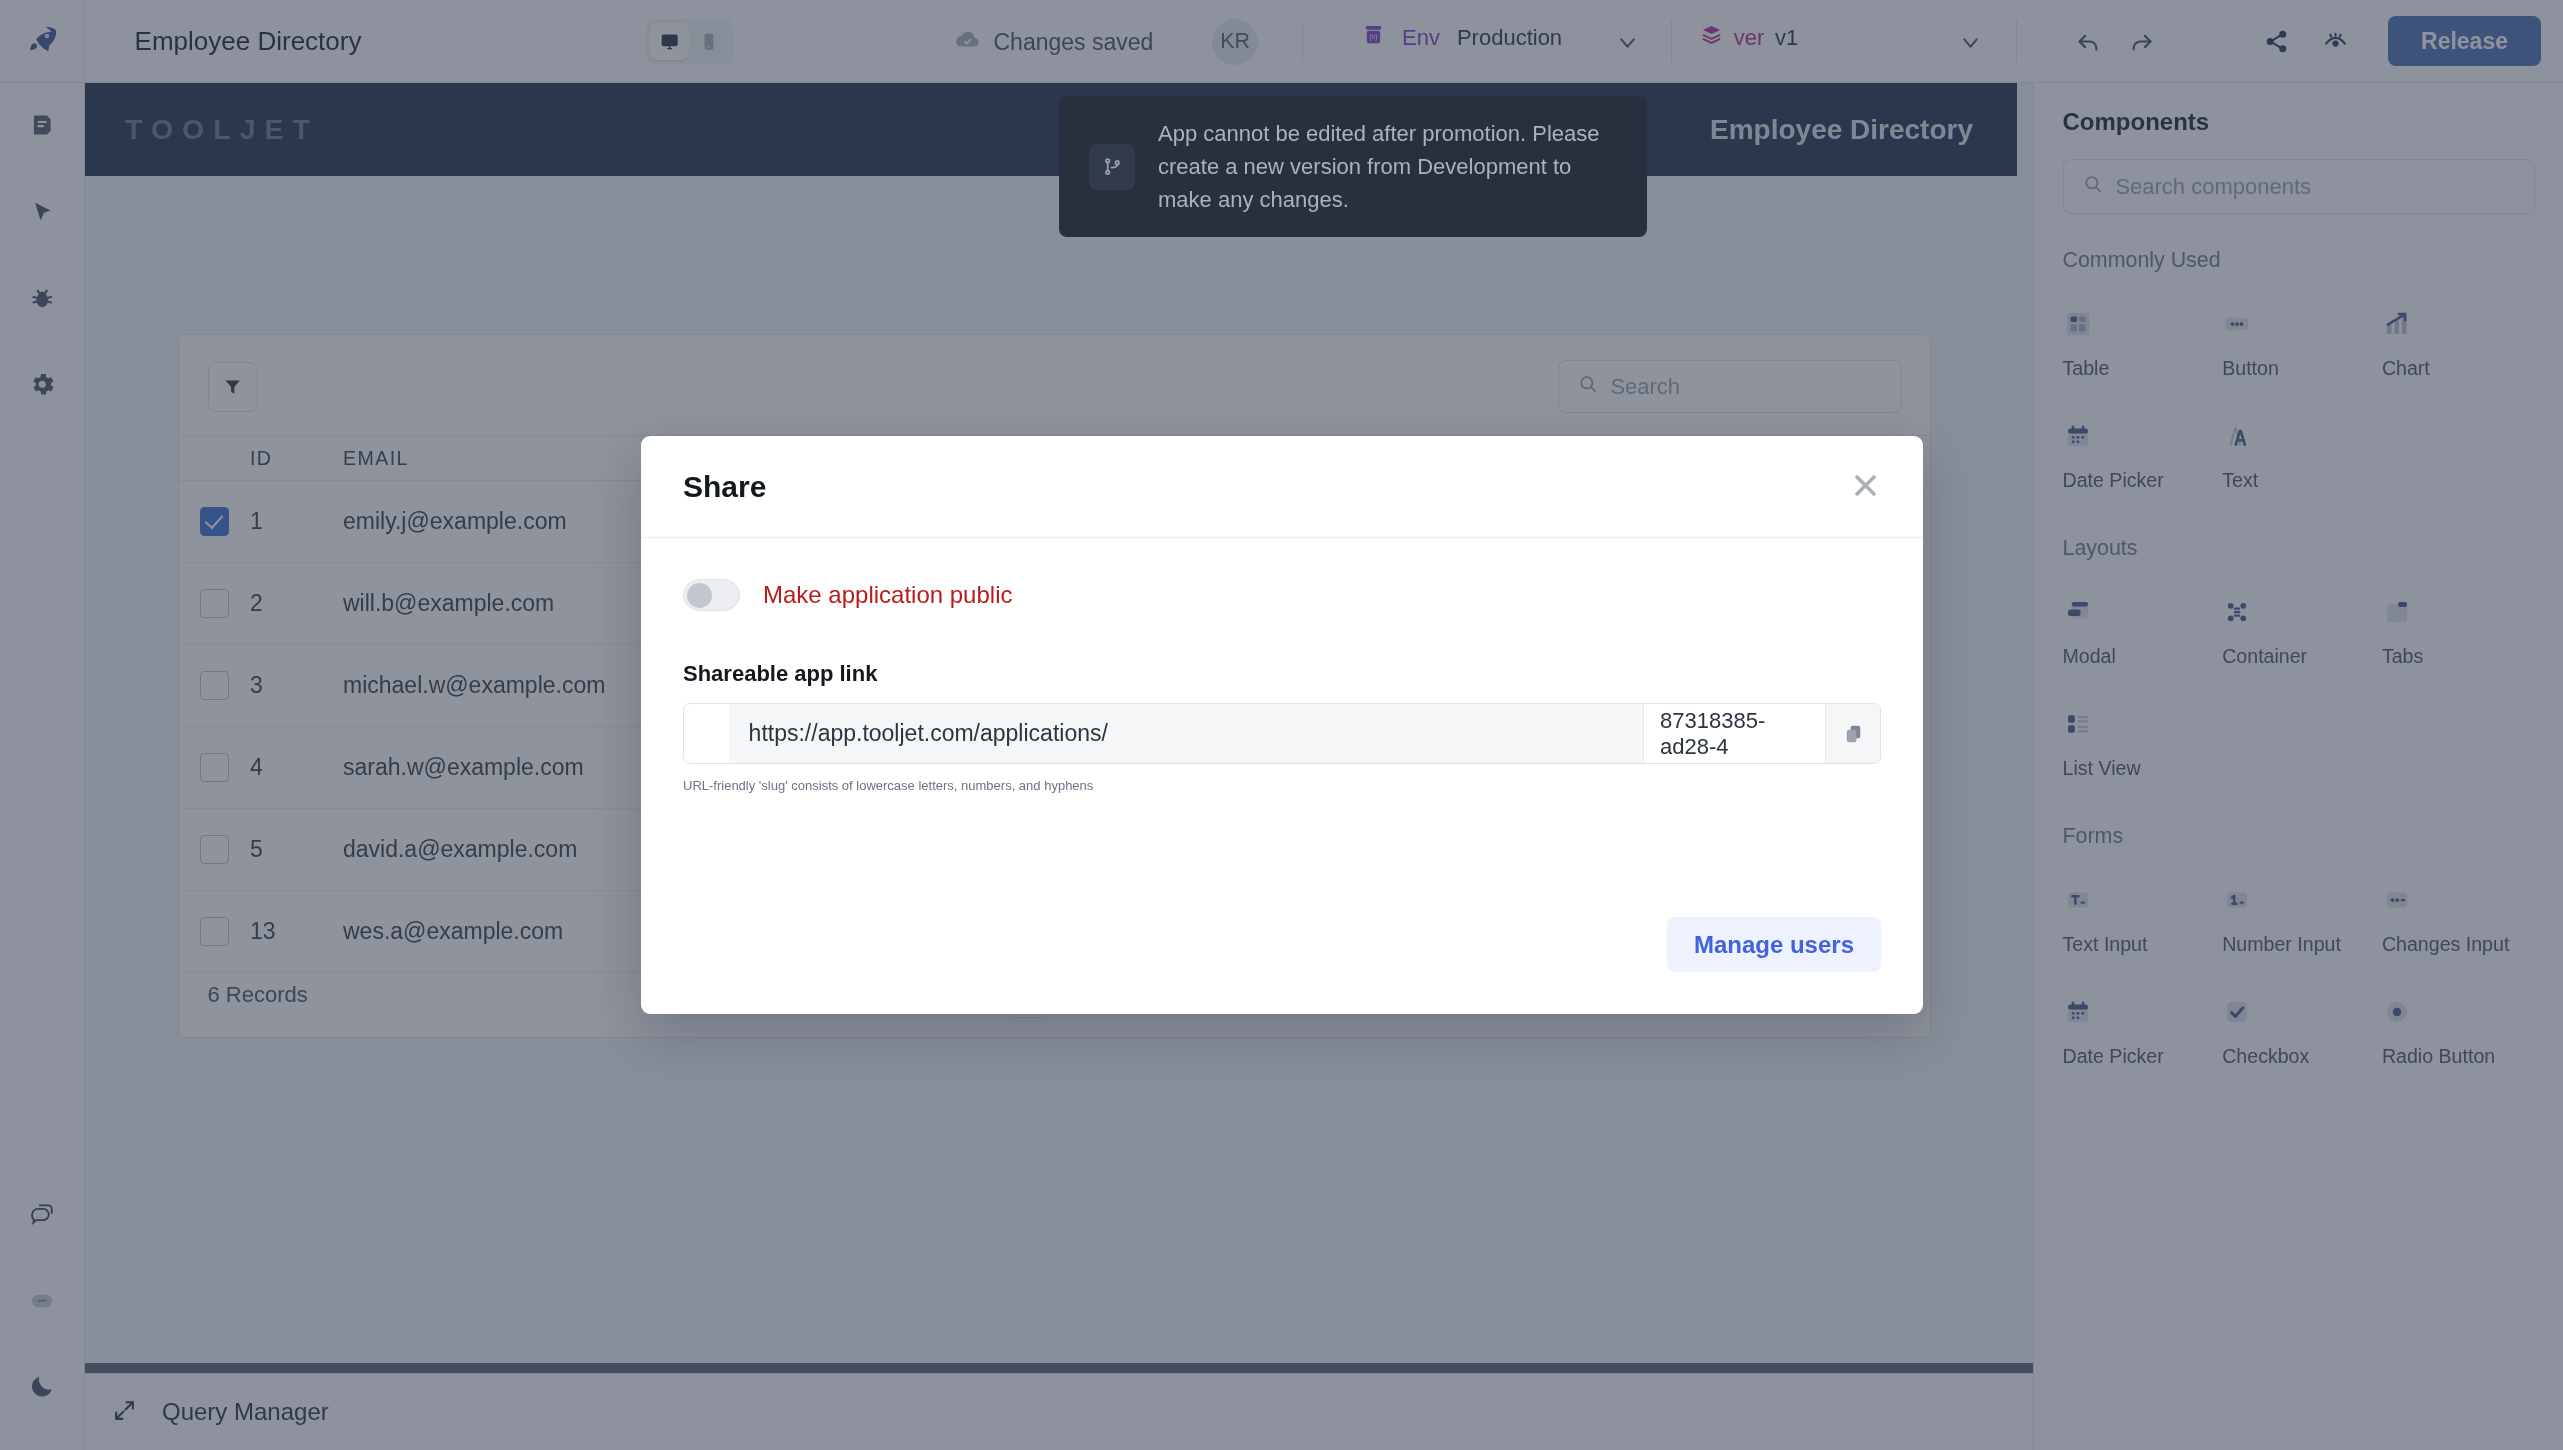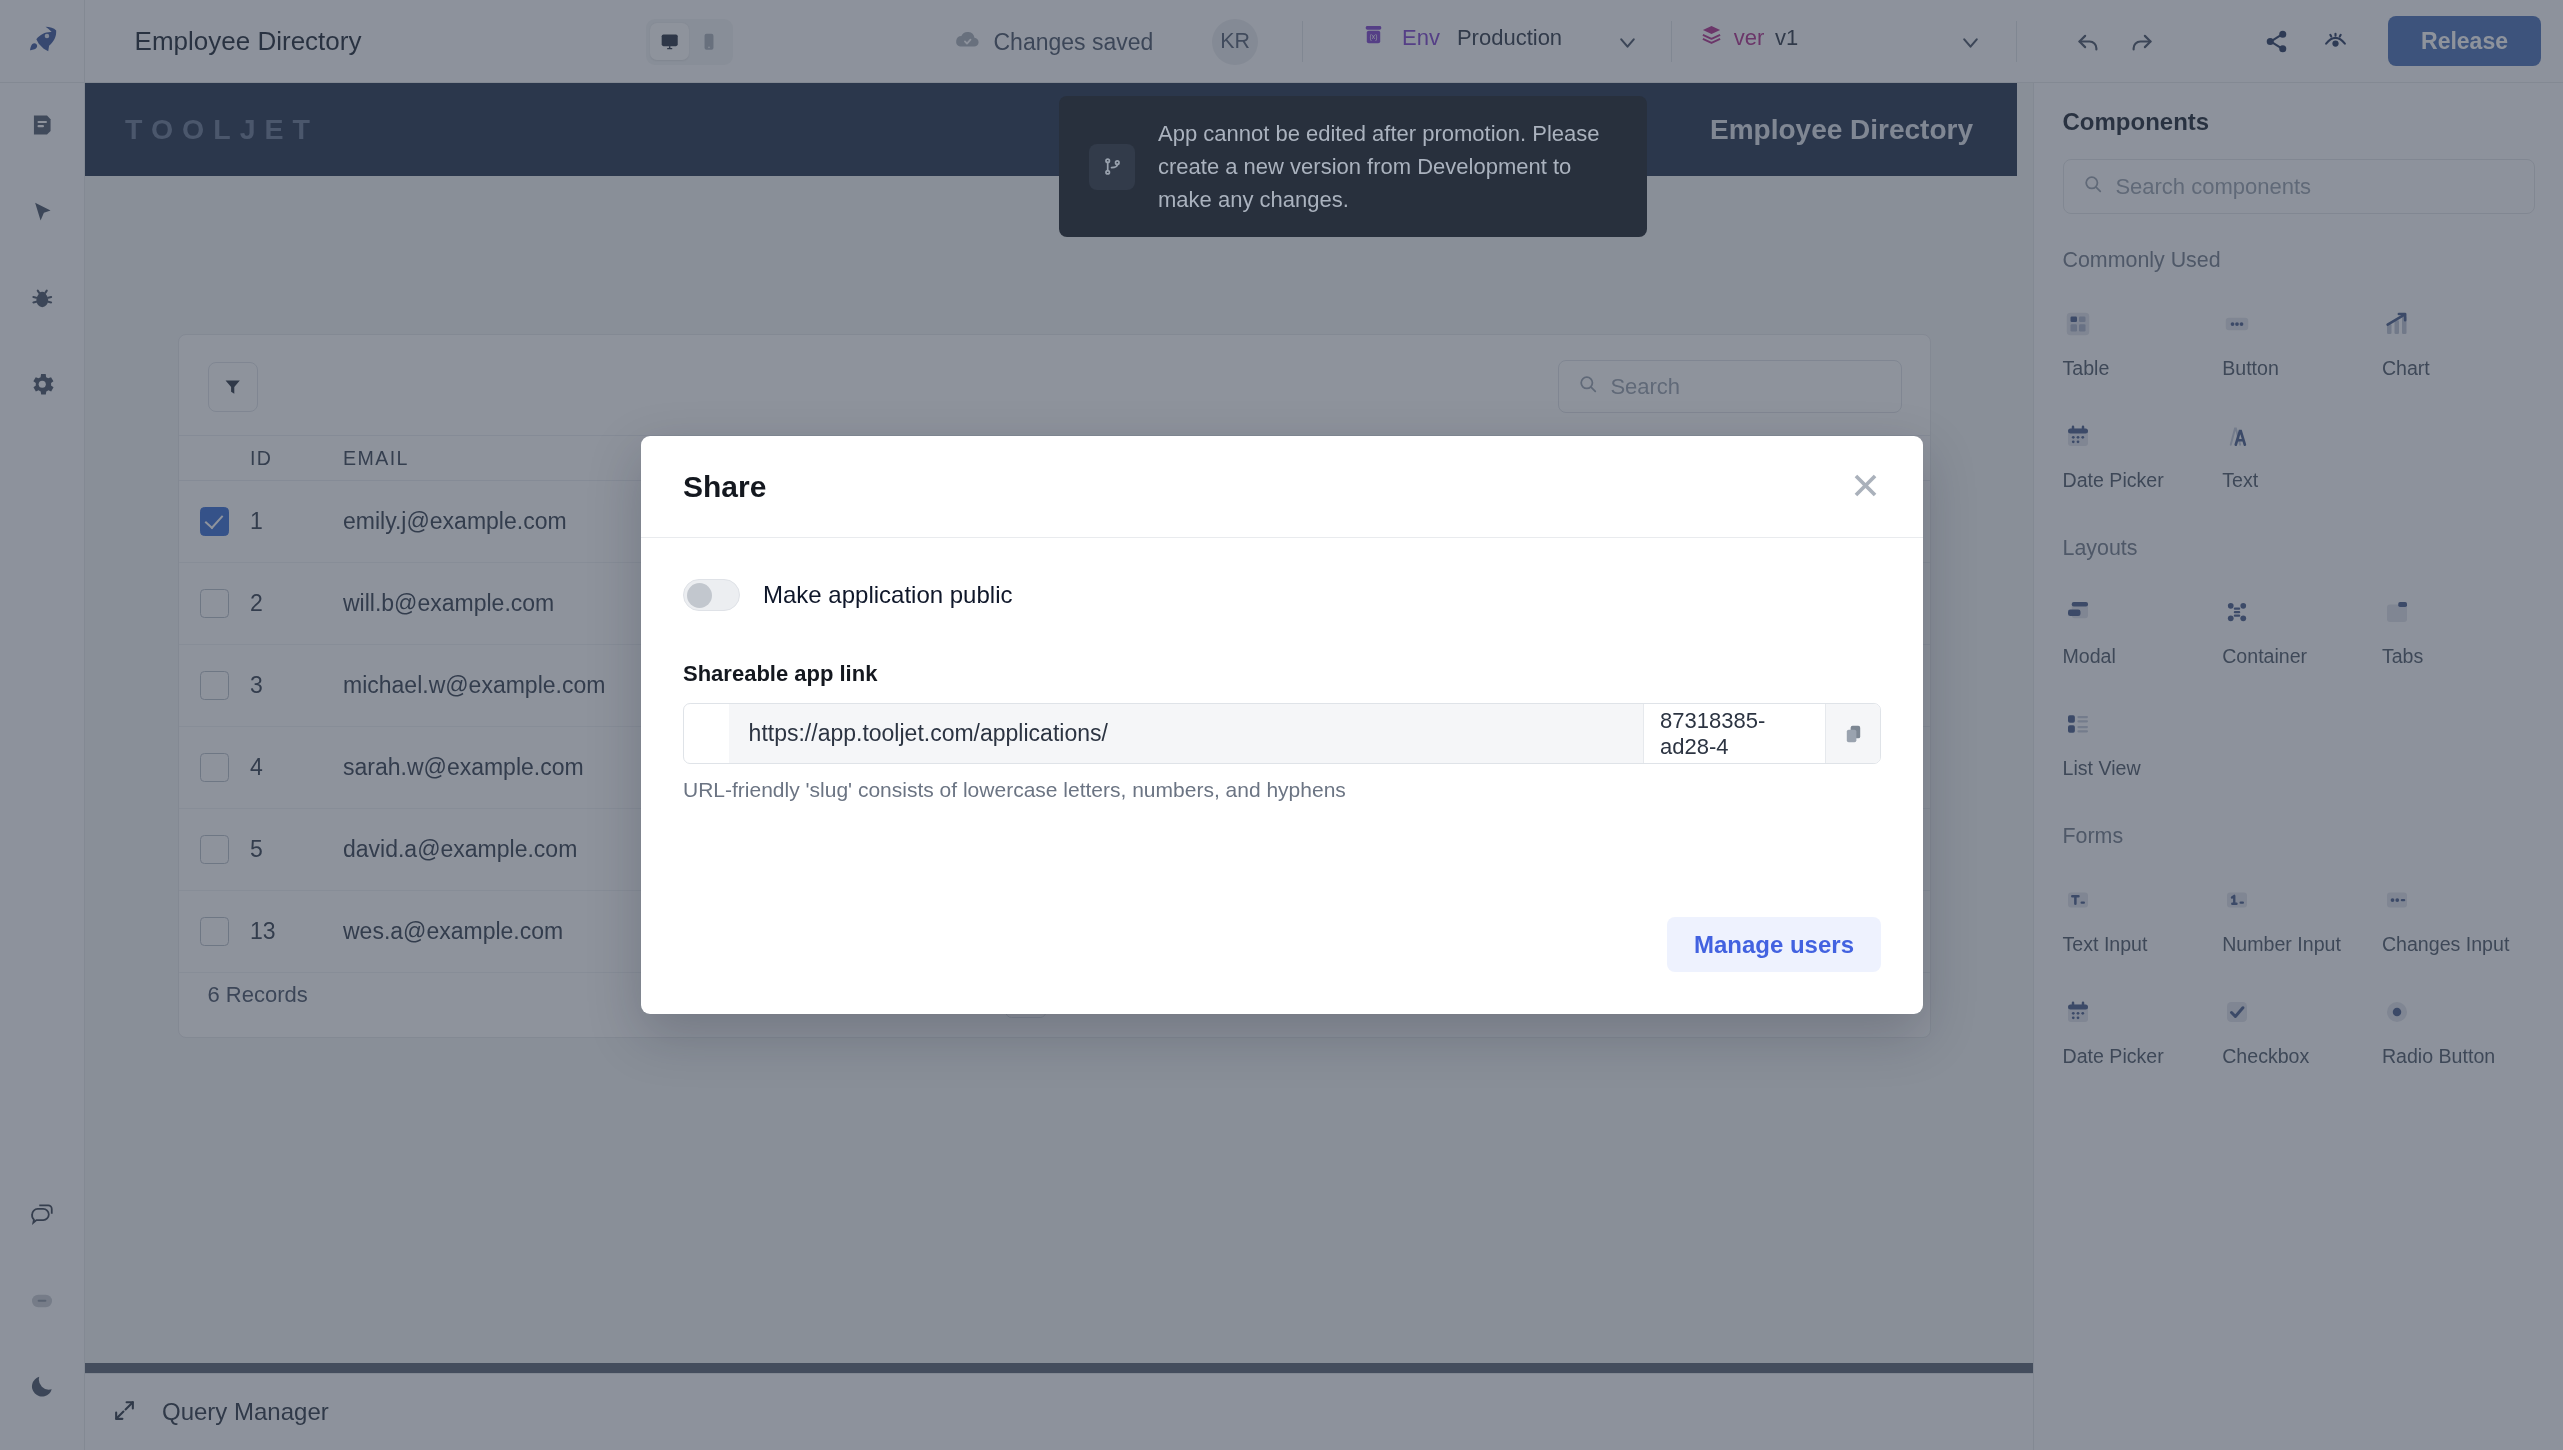--- a/index.html
+++ b/index.html
@@ -200,36 +200,36 @@
   .md-body { padding: 41px 42px 0 42px; }
   .toggle-row { display: flex; align-items: center; gap: 23px; margin-bottom: 50px; }
   .switch {
     width: 57px; height: 32px; border-radius: 16px; background: #eceef1;
     border: 0.9px solid #dfe2e7; position: relative; flex: none;
   }
   .switch .knob {
     position: absolute; left: 2.7px; top: 2.7px; width: 25px; height: 25px; border-radius: 50%;
     background: #c2c7ce;
   }
-  .toggle-label { font-size: 24px; color: #0f172a; text-align: right; }
+  .toggle-label { font-size: 24px; color: #b91c1c; text-align: right; }
   .field-label { font-size: 22px; color: #14181f; font-weight: 600; margin-bottom: 16px; }
   .link-row { display: flex; height: 61px; border: 0.9px solid #dfe3e8; border-radius: 7.1px; overflow: hidden; padding-left: 45px; }
   .link-prefix {
     flex: 1; background: #f5f6f8; display: flex; align-items: center;
     padding: 0 19.6px; font-size: 23px; color: #2c3442;
   }
   .link-slug {
     width: 182px; background: #ffffff; border-left: 0.9px solid #e6e9ed;
     display: flex; align-items: center; padding: 0 16px; font-size: 22px; color: #2c3442;
   }
   .link-copy {
     width: 55px; background: #f5f6f8; border-left: 0.9px solid #e6e9ed;
     display: flex; align-items: center; justify-content: center;
   }
-  .hint { font-size: 21px; color: #6b7483; margin-top: 14.2px; }
+  .hint { font-size: 13px; color: #6b7483; margin-top: 14.2px; }
   .md-foot { position: absolute; right: 42px; bottom: 42px; }
   .manage-btn {
     height: 55px; padding: 0 27px; border-radius: 8px; background: #eef2fe;
     color: #4262e0; font-size: 24px; font-weight: 700;
     display: flex; align-items: center; justify-content: center;
   }
 </style>
 </head>
 <body>
 

